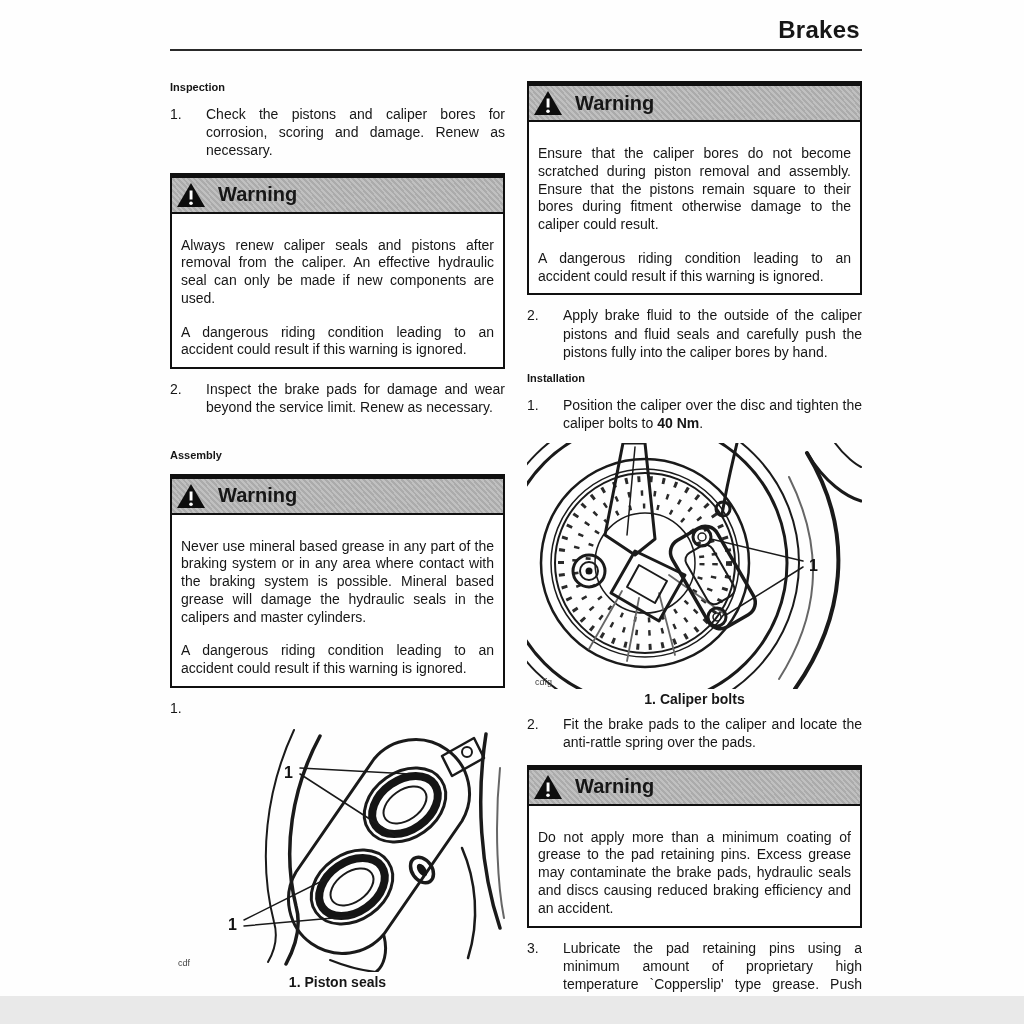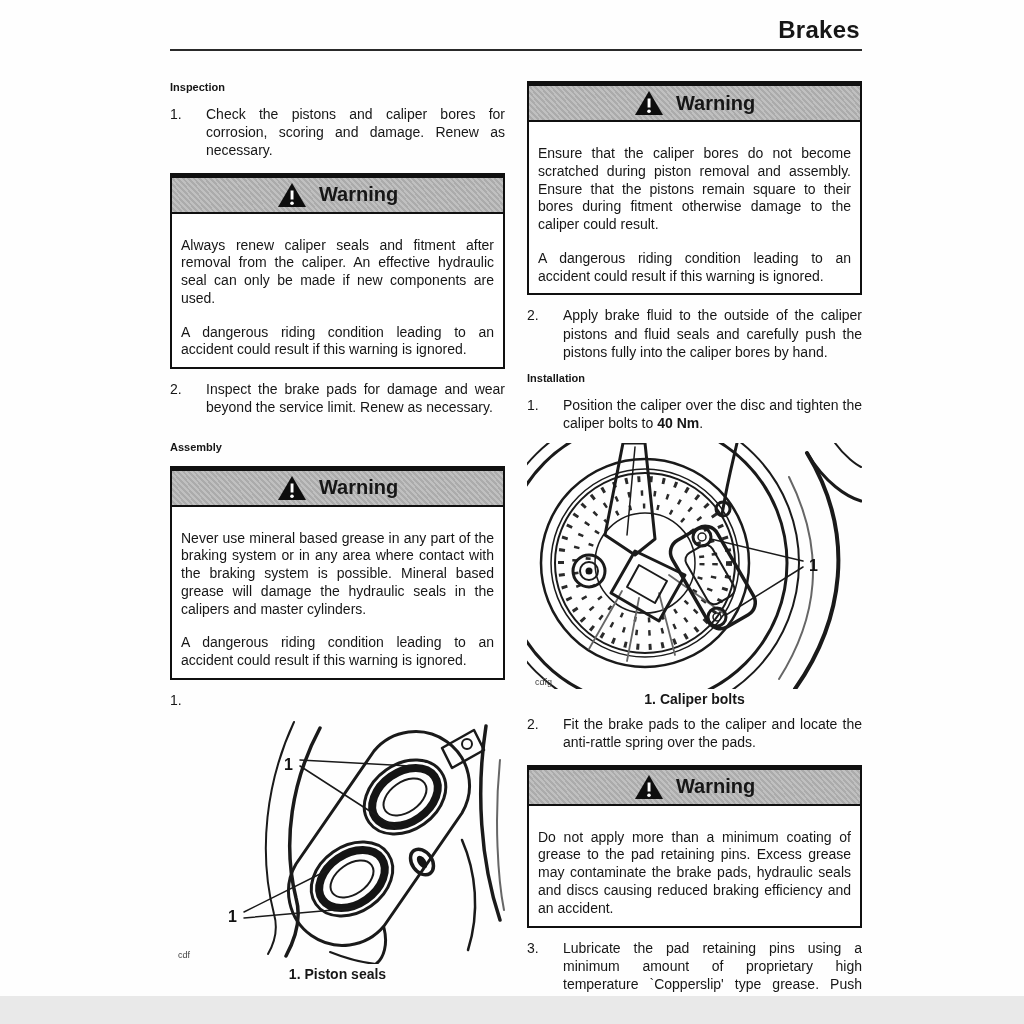--- a/index.html
+++ b/index.html
@@ -9,24 +9,24 @@
   .masthead{padding-top:6px;}
   .doc-title{text-align:right;font-size:24px;font-weight:bold;letter-spacing:.3px;padding-right:2px;}
   .rule{height:2px;background:#2a2a2a;margin-top:5px;}
   .cols{display:flex;gap:22px;margin-top:14px;}
   .col{width:335px;}
   h3.sec{font-size:11px;font-weight:bold;margin:16px 0 12px;}
   .li{display:flex;margin:11px 0;font-size:14px;line-height:1.3;}
   .li .num{flex:0 0 36px;}
   .li .txt{flex:1;text-align:justify;}
   .wbox{border:2px solid #101010;margin:13px 0 11px;background:#fff;}
-  .whead{display:flex;align-items:center;justify-content:center;gap:12px;
+  .whead{display:flex;align-items:center;justify-content:flex-start;gap:12px;
          background:#b4b4b4;
          background-image:repeating-linear-gradient(47deg, rgba(255,255,255,.16) 0 2px, rgba(0,0,0,.05) 2px 4px);
-         border-top:3px solid #101010;border-bottom:2px solid #101010;padding:4px 12px;}
+         border-top:3px solid #101010;border-bottom:2px solid #101010;padding:4px 4px;}
   .wtitle{font-size:20px;font-weight:bold;}
   .wbody{padding:7px 9px 8px;}
   .wbody p{margin:16px 0 6px;text-align:justify;font-size:14px;line-height:1.27;}
   .wbody p:last-child{margin-bottom:0;}
   .figure{margin:4px 0 0;}
   .figcap{font-weight:bold;font-size:14px;margin:2px 0 8px;text-align:center;}
   svg{display:block;}
   .ln{fill:none;stroke:#1a1a1a;stroke-linecap:round;stroke-linejoin:round;}
   .lngray{fill:none;stroke:#666;stroke-linecap:round;}
   .callout{font-weight:bold;font-size:16px;fill:#111;font-family:"Liberation Sans",sans-serif;}
@@ -57,31 +57,31 @@
         <div class="wbox">
           <div class="whead">
             <svg width="30" height="26" viewBox="0 0 30 26">
               <path d="M15 1 L29 25 H1 Z" fill="#0d0d0d"></path>
               <rect x="13.6" y="8.5" width="2.9" height="9" fill="#fff"></rect>
               <circle cx="15" cy="21.3" r="1.8" fill="#fff"></circle>
             </svg>
             <span class="wtitle">Warning</span>
           </div>
           <div class="wbody">
-            <p>Always renew caliper seals and fitment after removal from the caliper. An effective hydraulic seal can only be made if new components are used.</p>
+            <p>Always renew caliper seals and pistons after removal from the caliper. An effective hydraulic seal can only be made if new components are used.</p>
             <p>A dangerous riding condition leading to an accident could result if this warning is ignored.</p>
           </div>
         </div>
 
         <div class="li">
           <span class="num">2.</span>
           <span class="txt">Inspect the brake pads for damage and wear beyond the service limit. Renew as necessary.</span>
         </div>
 
-        <h3 class="sec" style="margin-top:24px">Assembly</h3>
+        <h3 class="sec" style="margin-top:32px">Assembly</h3>
 
         <div class="wbox">
           <div class="whead">
             <svg width="30" height="26" viewBox="0 0 30 26">
               <path d="M15 1 L29 25 H1 Z" fill="#0d0d0d"></path>
               <rect x="13.6" y="8.5" width="2.9" height="9" fill="#fff"></rect>
               <circle cx="15" cy="21.3" r="1.8" fill="#fff"></circle>
             </svg>
             <span class="wtitle">Warning</span>
           </div>

